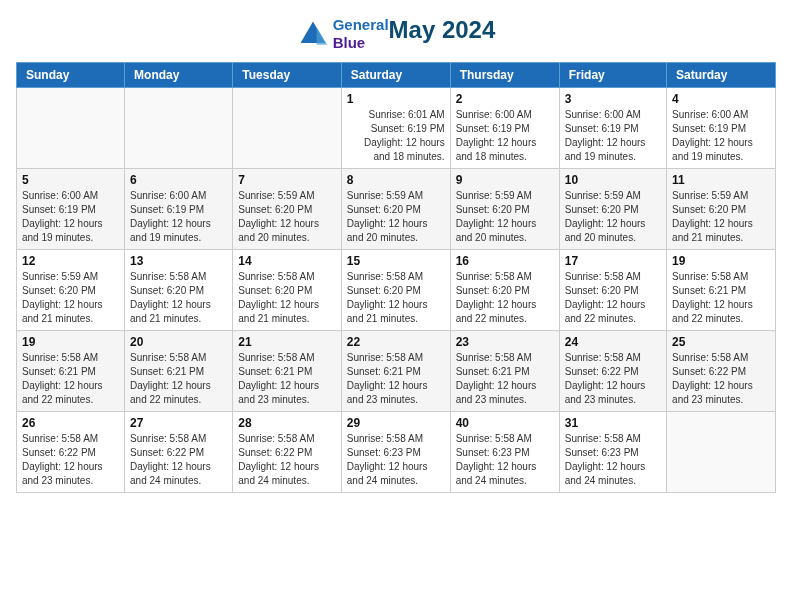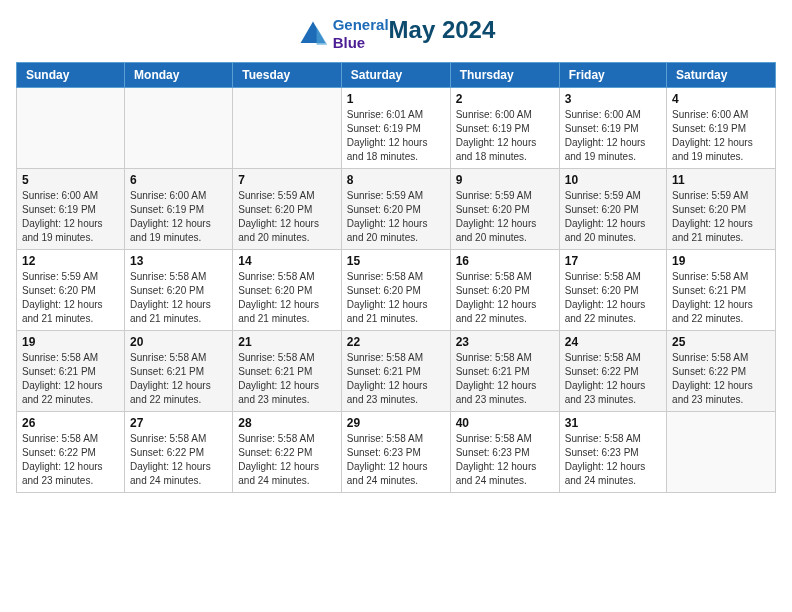--- a/index.html
+++ b/index.html
@@ -121,21 +121,21 @@
         <th>Saturday</th>
       </tr>
   </thead>
   <tbody id="calendar-body">
   <tr>
         <td class="empty-cell"></td>
         <td class="empty-cell"></td>
         <td class="empty-cell"></td>
         <td>
           <div class="day-num">1</div>
-          <div class="day-info" style="white-space: pre-wrap;">Sunrise: 6:01 AM
+          <div class="day-info" style="white-space: pre-wrap; text-align: right;">Sunrise: 6:01 AM
 Sunset: 6:19 PM
 Daylight: 12 hours
 and 18 minutes.</div>
         </td>
         <td>
           <div class="day-num">2</div>
           <div class="day-info" style="white-space: pre-wrap;">Sunrise: 6:00 AM
 Sunset: 6:19 PM
 Daylight: 12 hours
 and 18 minutes.</div>

